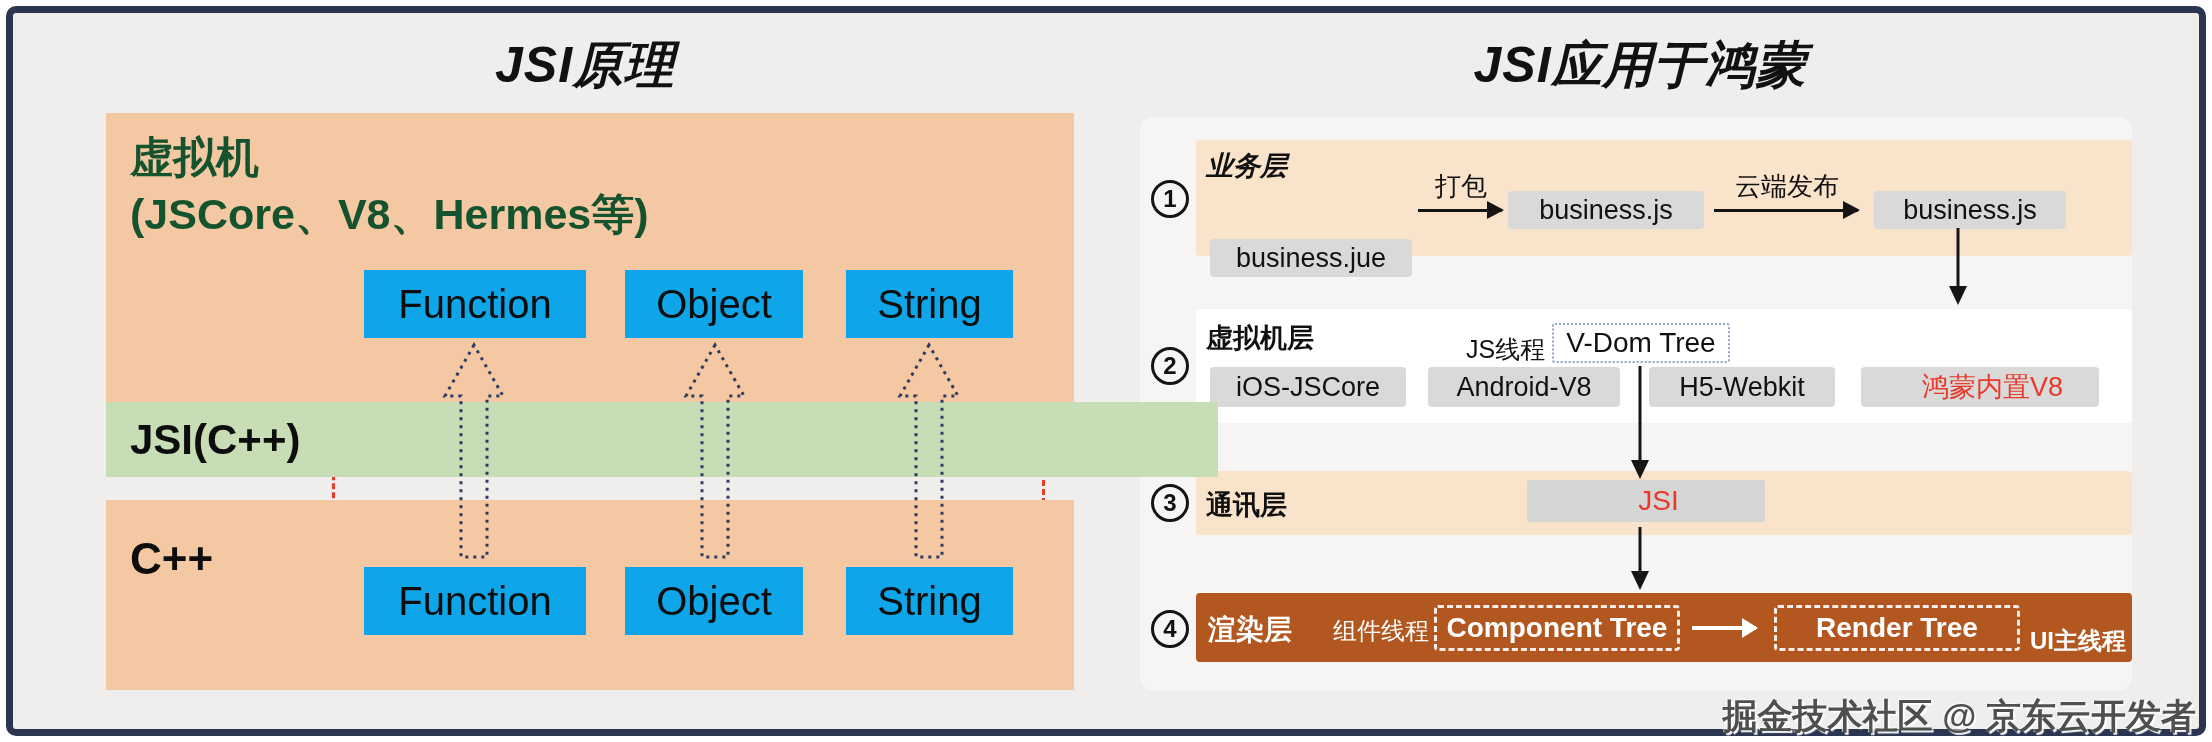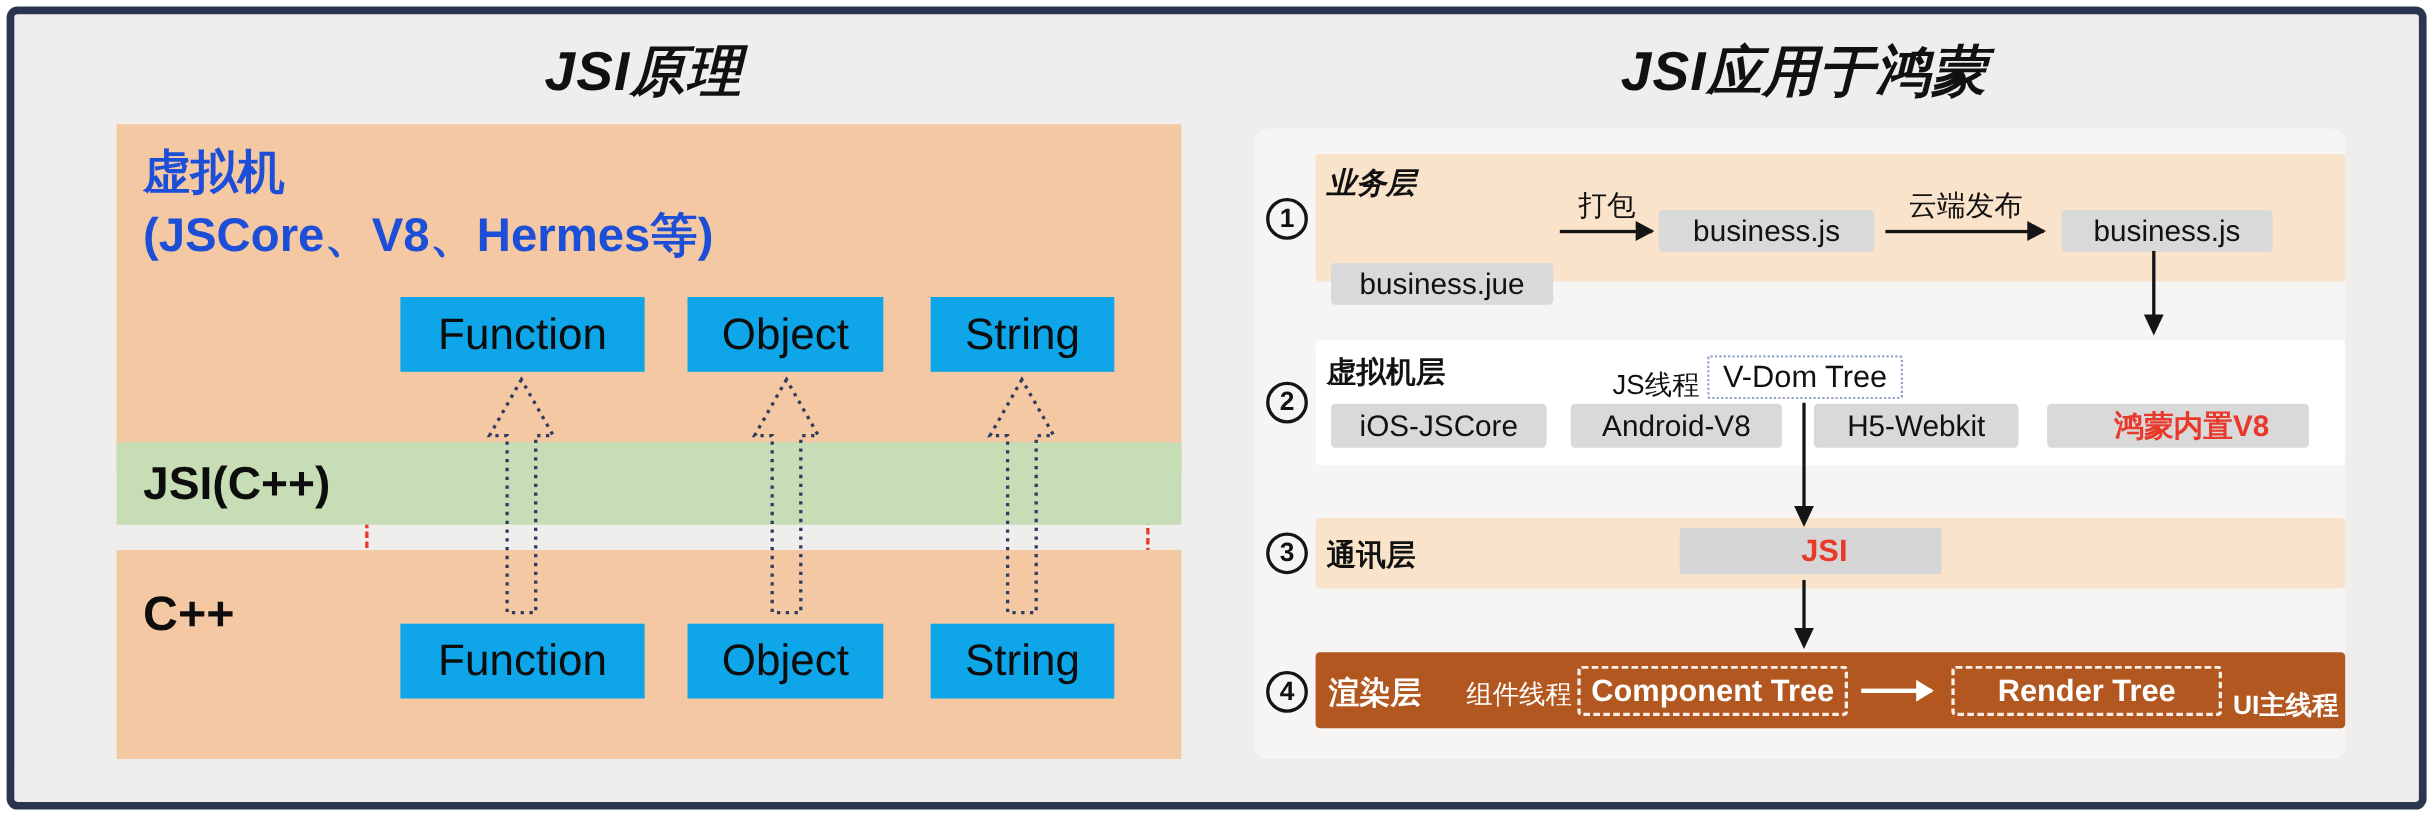--- a/index.html
+++ b/index.html
@@ -22,22 +22,22 @@
   .z{z-index:2;}
 
   
   .panel-title{position:absolute;top:32px;font-size:50px;font-weight:700;color:#111;
                text-align:center;z-index:2;letter-spacing:1px;font-style:italic;}
   .lt{left:330px;width:510px;}
   .rt{left:1380px;width:520px;}
 
   
   .vm-block{left:106px;top:113px;width:968px;height:318px;background:var(--peach);
-            padding:16px 0 0 24px;font-size:43px;font-weight:600;color:#1d4ed8;line-height:57px;}
-  .green-band{left:106px;top:402px;width:968px;height:75px;background:var(--green);
+            padding:16px 0 0 24px;font-size:43px;font-weight:600;color:#14532d;line-height:57px;}
+  .green-band{left:106px;top:402px;width:1112px;height:75px;background:var(--green);
               display:flex;align-items:center;padding-left:24px;font-size:42px;font-weight:600;color:#0d0d0d;}
   .cpp-block{left:106px;top:500px;width:968px;height:190px;background:var(--peach);
              padding:34px 0 0 24px;font-size:44px;font-weight:600;color:#0d0d0d;}
   .red-dash{left:332px;top:252px;width:713px;height:402px;border:3px dashed var(--red);
             border-radius:14px;z-index:1;}
   .lbox{position:absolute;height:68px;background:#0ea5e9;display:flex;align-items:center;
         justify-content:center;font-size:40px;font-weight:500;color:#0d0d0d;z-index:3;}
   .t1{left:364px;top:270px;width:222px;}
   .t2{left:625px;top:270px;width:178px;}
   .t3{left:846px;top:270px;width:167px;}
@@ -61,21 +61,21 @@
   .gbox{position:absolute;background:var(--graybox);border-radius:4px;display:flex;align-items:center;
         justify-content:center;font-size:27px;color:#111;}
   .harr{position:absolute;height:3px;background:#151515;}
   .harr::after{content:'';position:absolute;right:-2px;top:-8px;width:0;height:0;
                border-left:17px solid #151515;border-top:9px solid transparent;border-bottom:9px solid transparent;}
   .harr-lbl{position:absolute;text-align:center;font-size:26px;font-weight:500;color:#111;}
   .vdom{position:absolute;left:412px;top:206px;width:178px;height:40px;background:#ffffff;
         border:2px dotted #93a2cf;border-radius:3px;display:flex;align-items:center;justify-content:center;
         font-size:28px;color:#111;}
   .thread-lbl{position:absolute;font-size:25px;font-weight:500;color:#111;}
-  .redtext{color:var(--red) !important;font-weight:700;padding-left:25px;}
+  .redtext{color:var(--red) !important;font-weight:400;padding-left:25px;}
   .jsi-box{position:absolute;left:387px;top:363px;width:238px;height:42px;background:#d5d5d5;
            border-radius:3px;display:flex;align-items:center;justify-content:center;font-size:28px;}
   .s4lbl{position:absolute;color:#ffffff;font-weight:700;font-size:28px;}
   .s4thread{position:absolute;color:#ffffff;font-weight:500;font-size:24px;}
   .tree-box{position:absolute;top:488px;height:46px;border:3px dashed rgba(255,255,255,0.9);border-radius:4px;
             display:flex;align-items:center;justify-content:center;color:#ffffff;font-size:28px;font-weight:600;}
   .ct{left:294px;width:246px;} .rtb{left:634px;width:246px;}
   .warr{position:absolute;left:552px;top:509px;width:64px;height:4px;background:#ffffff;}
   .warr::after{content:'';position:absolute;right:-2px;top:-8px;width:0;height:0;
                border-left:16px solid #ffffff;border-top:10px solid transparent;border-bottom:10px solid transparent;}
@@ -171,13 +171,14 @@
   </svg>
   <svg class="varrow" style="left:1626px;top:366px;" width="28" height="114">
     <line x1="14" y1="0" x2="14" y2="98" stroke="#151515" stroke-width="3"></line>
     <polygon points="14,113 5,94 23,94" fill="#151515"></polygon>
   </svg>
   <svg class="varrow" style="left:1626px;top:527px;" width="28" height="64">
     <line x1="14" y1="0" x2="14" y2="48" stroke="#151515" stroke-width="3"></line>
     <polygon points="14,63 5,44 23,44" fill="#151515"></polygon>
   </svg>
 
+  <div class="watermark">掘金技术社区 @ 京东云开发者</div>
 </div>
 
 </body></html>

